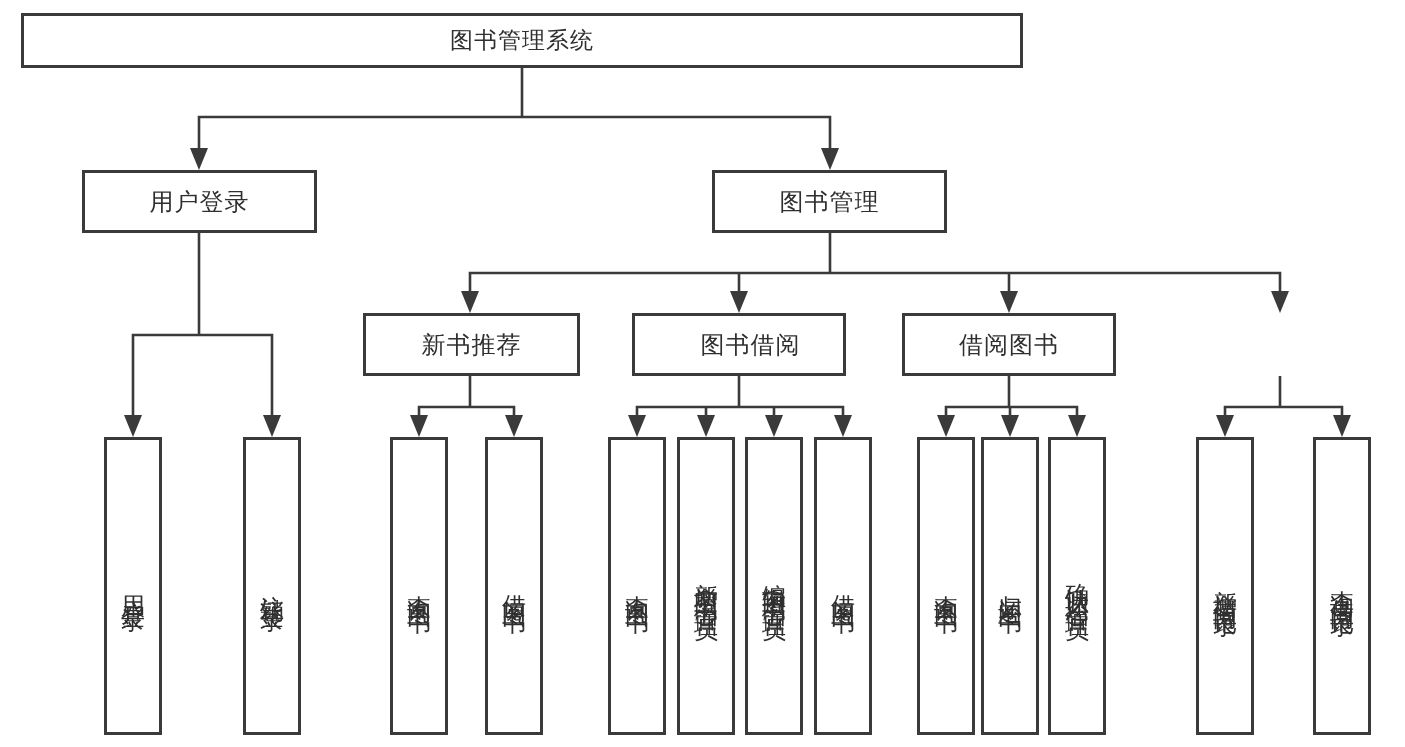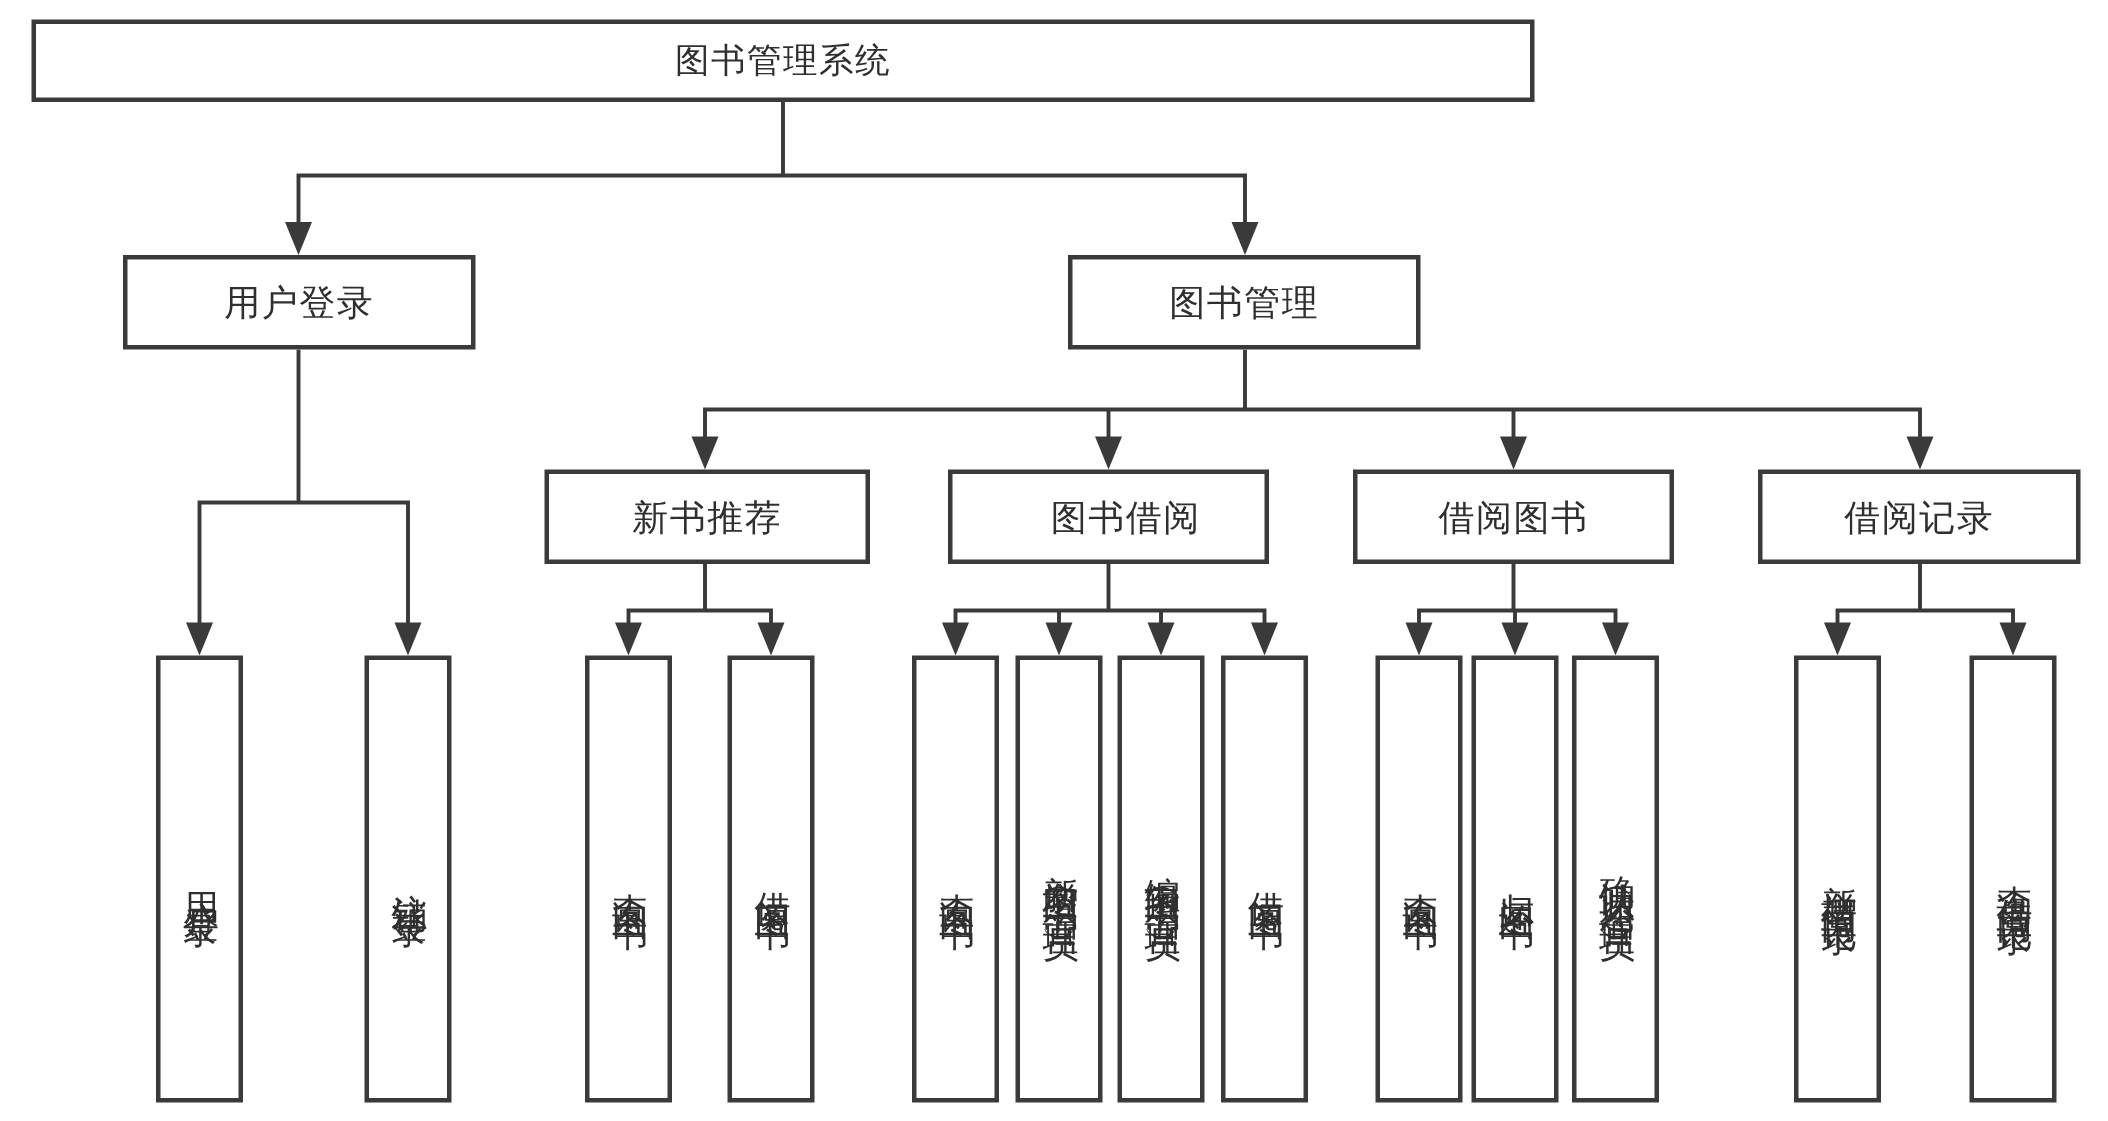--- a/index.html
+++ b/index.html
@@ -103,23 +103,20 @@
 
   <div class="box l3" style="left:363px;width:217px;">
     <span class="hlabel">新书推荐</span>
   </div>
   <div class="box l3" style="left:632px;width:214px;padding-left:23px;">
     <span class="hlabel">图书借阅</span>
   </div>
   <div class="box l3" style="left:902px;width:214px;">
     <span class="hlabel">借阅图书</span>
   </div>
-  <div class="box l3" style="left:1172px;width:215px;">
-    <span class="hlabel">借阅记录</span>
-  </div>
 
   <div class="box leaf" style="left:104px;">
     <span class="vtext">用户登录</span>
   </div>
   <div class="box leaf" style="left:243px;">
     <span class="vtext">注销登录</span>
   </div>
 
   <div class="box leaf" style="left:390px;">
     <span class="vtext">查询图书</span>

